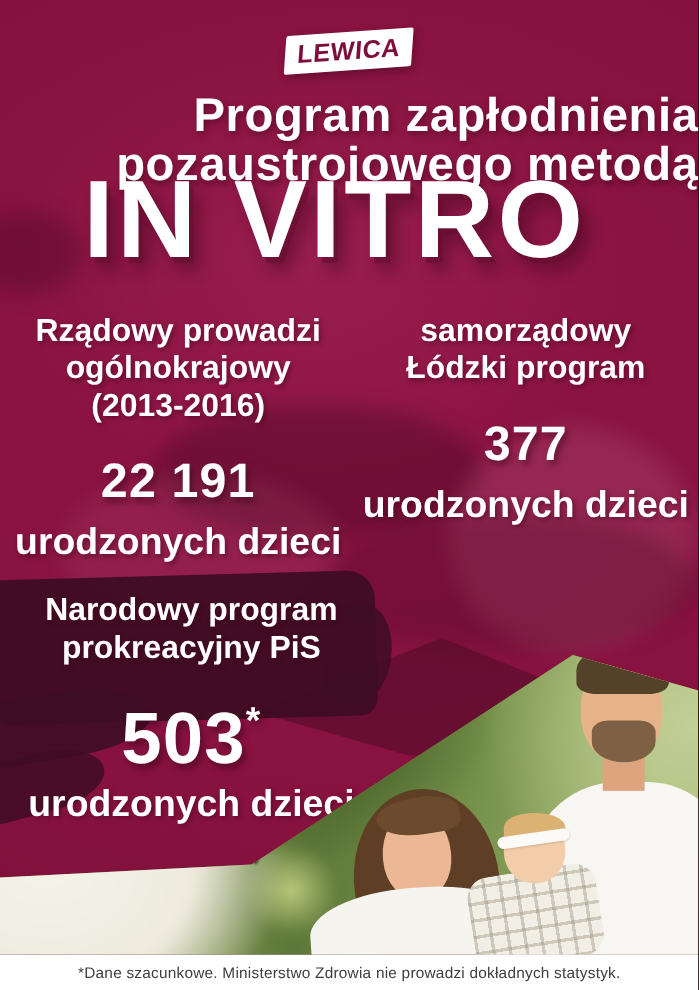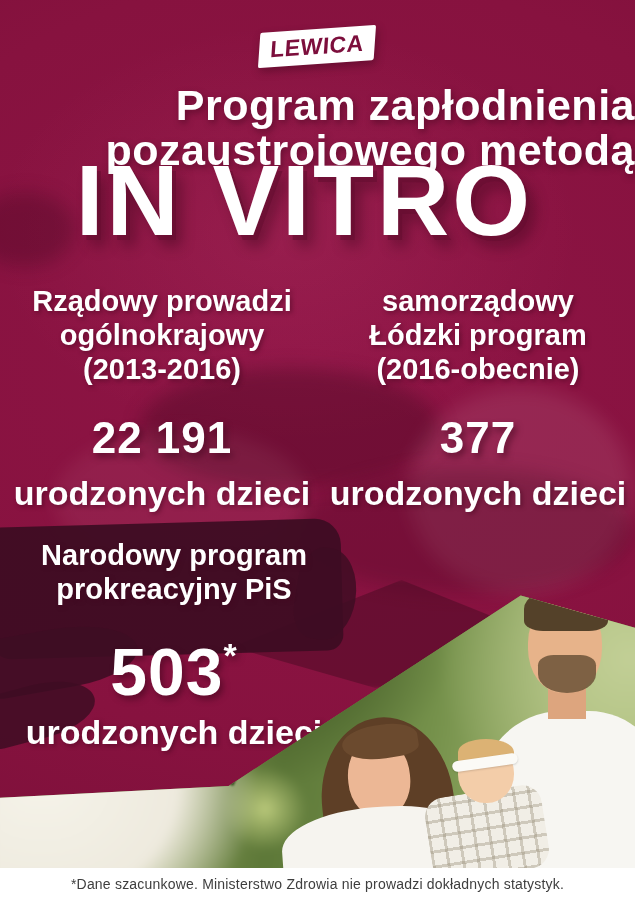--- a/index.html
+++ b/index.html
@@ -137,21 +137,20 @@
     <div class="hline">Rządowy prowadzi</div>
     <div class="hline">ogólnokrajowy</div>
     <div class="hline">(2013-2016)</div>
     <div class="value">22 191</div>
     <div class="caption">urodzonych dzieci</div>
   </div>
 
   <div class="abs stat stat-right">
     <div class="hline">samorządowy</div>
     <div class="hline">Łódzki program</div>
-    <div class="hline">(2016-obecnie)</div>
     <div class="value">377</div>
     <div class="caption">urodzonych dzieci</div>
   </div>
 
   <div class="brush b1"></div>
   <div class="brush b2"></div>
   <div class="brush b3"></div>
   <div class="brush b4"></div>
 
   <div class="abs stat stat-pis">

